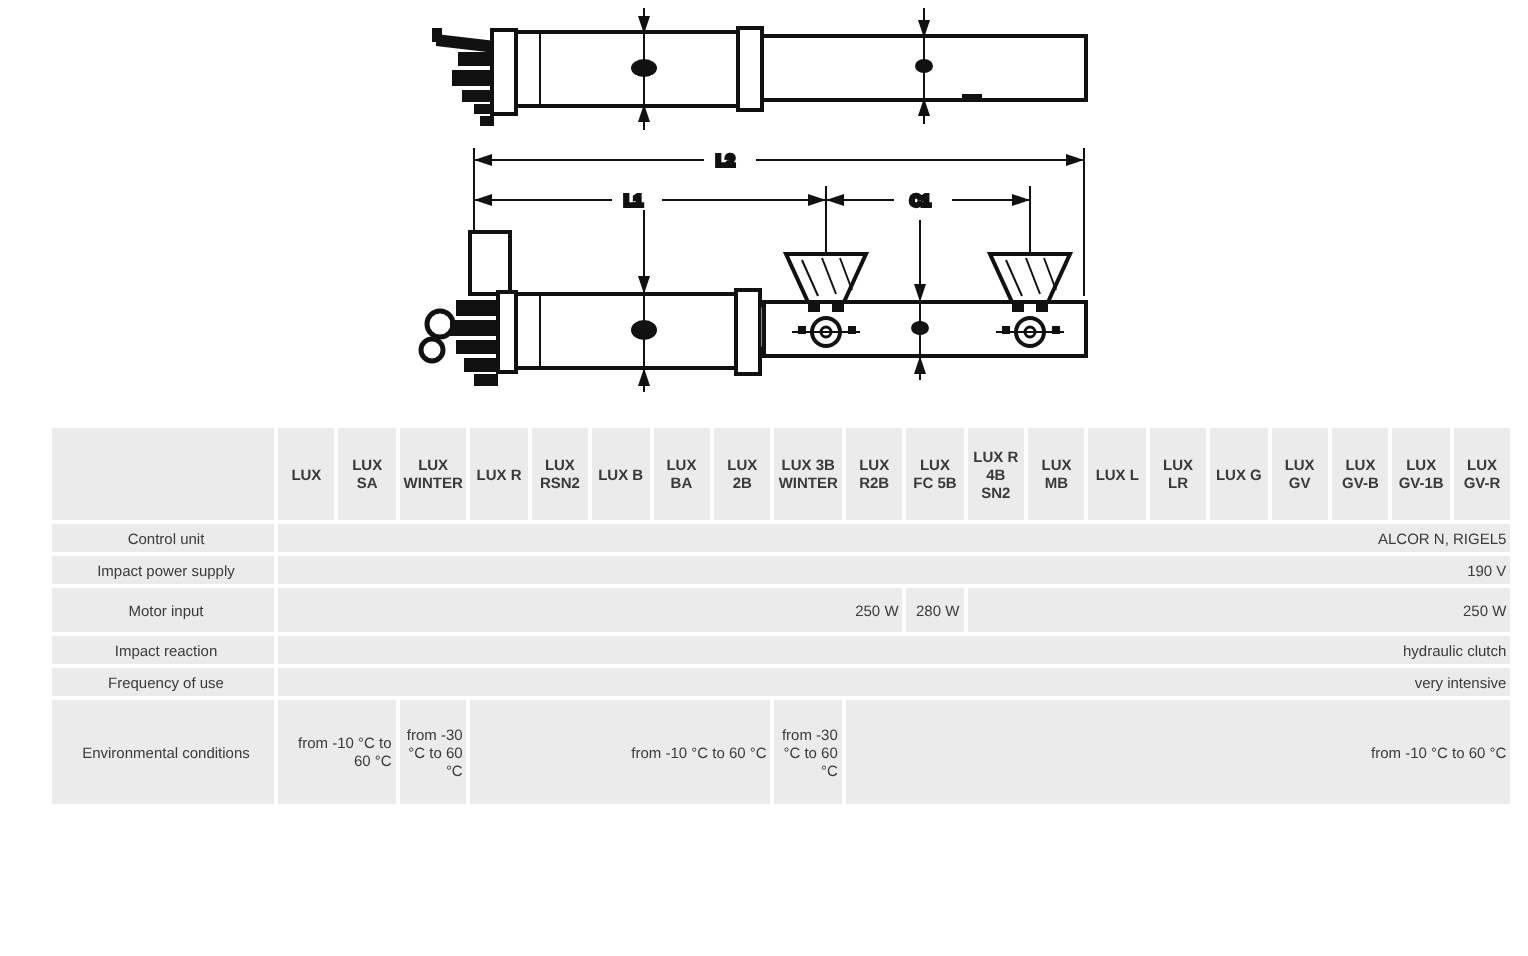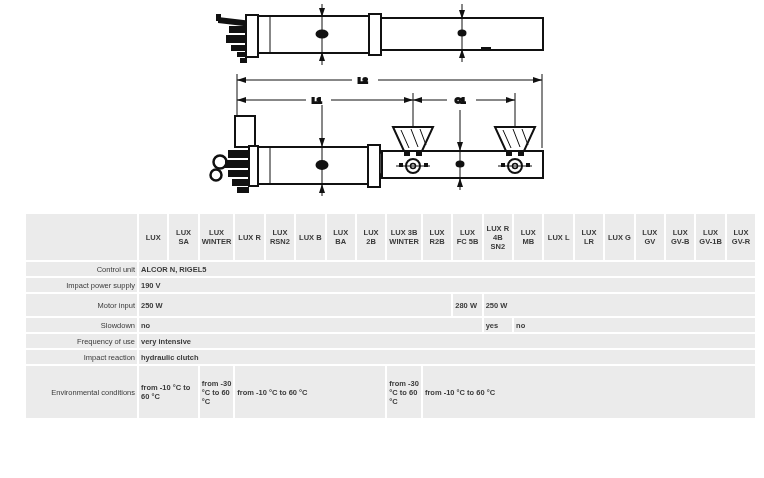--- a/index.html
+++ b/index.html
@@ -6,22 +6,22 @@
   .page{position:relative;width:764px;height:478px;background:#fff;overflow:hidden;
         font-family:"Liberation Sans", sans-serif;color:#3a3a3a;border-radius:10px;}
   .diagram{position:absolute;left:0;top:0;}
   .dim-label{font-family:"Liberation Sans",sans-serif;font-size:8px;font-weight:bold;fill:#111;}
   table.spec{position:absolute;left:24px;top:212px;border-collapse:separate;border-spacing:2px;
              table-layout:fixed;}
   table.spec th, table.spec td{background:#ebebeb;font-size:7.5px;line-height:1.2;
              padding:1px 2px;vertical-align:middle;overflow:hidden;}
   table.spec thead th{font-weight:bold;text-align:center;height:44px;}
   table.spec thead th.corner{height:44px;}
-  table.spec td{text-align:left;font-weight:bold;height:12px;}
-  table.spec th.rowlabel{text-align:right;font-weight:normal;padding-left:5px;height:12px;margin-top:32px;}
+  table.spec td{text-align:right;font-weight:normal;height:12px;}
+  table.spec th.rowlabel{text-align:center;font-weight:normal;padding-left:5px;height:12px;margin-top:32px;}
   tr.row-power td{height:20px;}
   tr.row-env td, tr.row-env th.rowlabel{height:50px;}
   col.c-label{width:111px;}
   col.c-data{width:28.4px;}
 </style>
 </head>
 <body>
 
 <div class="page">
 
@@ -212,32 +212,26 @@
         <th class="rowlabel">Impact power supply</th>
         <td colspan="20">190 V</td>
       </tr>
       <tr class="row-power">
         <th class="rowlabel">Motor input</th>
         <td colspan="10">250 W</td>
         <td colspan="1">280 W</td>
         <td colspan="9">250 W</td>
       </tr>
       <tr>
-        <th class="rowlabel">Slowdown</th>
-        <td colspan="11">no</td>
-        <td colspan="1">yes</td>
-        <td colspan="8">no</td>
+        <th class="rowlabel">Impact reaction</th>
+        <td colspan="20">hydraulic clutch</td>
       </tr>
       <tr>
         <th class="rowlabel">Frequency of use</th>
         <td colspan="20">very intensive</td>
-      </tr>
-      <tr>
-        <th class="rowlabel">Impact reaction</th>
-        <td colspan="20">hydraulic clutch</td>
       </tr>
       <tr class="row-env">
         <th class="rowlabel">Environmental conditions</th>
         <td colspan="2">from -10 °C to 60 °C</td>
         <td colspan="1">from -30 °C to 60 °C</td>
         <td colspan="5">from -10 °C to 60 °C</td>
         <td colspan="1">from -30 °C to 60 °C</td>
         <td colspan="11">from -10 °C to 60 °C</td>
       </tr>
     </tbody>

